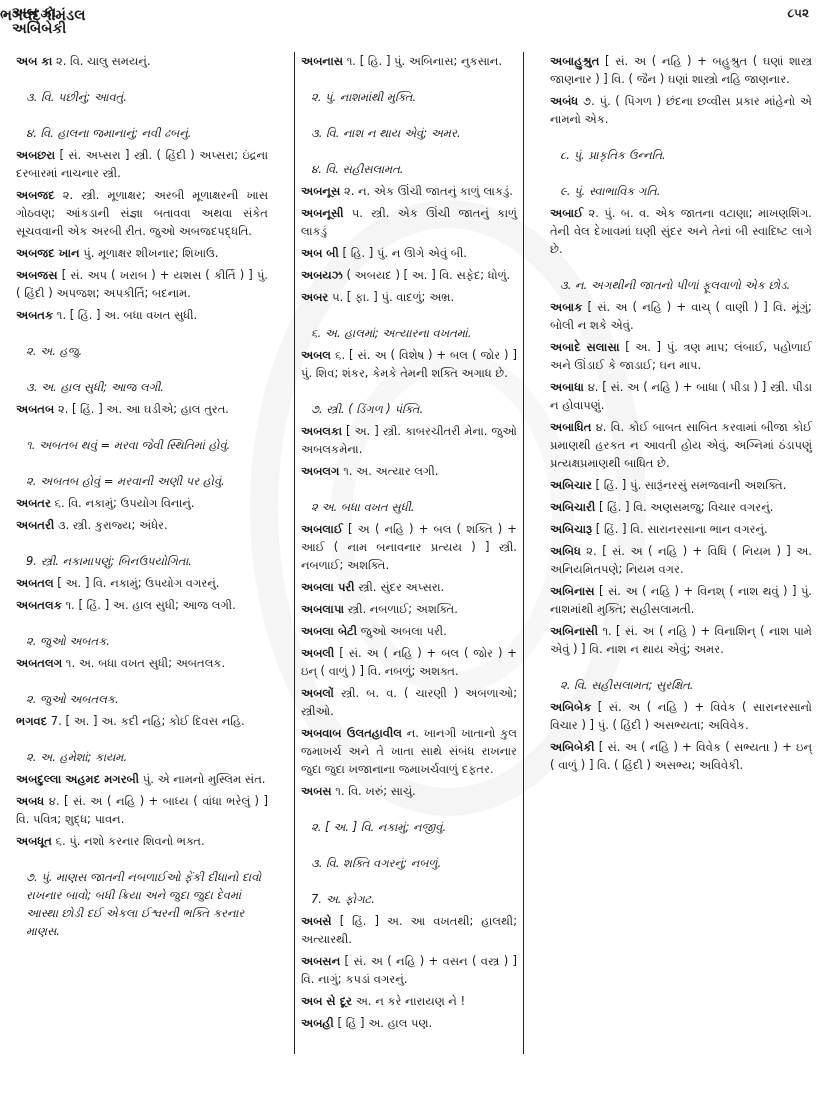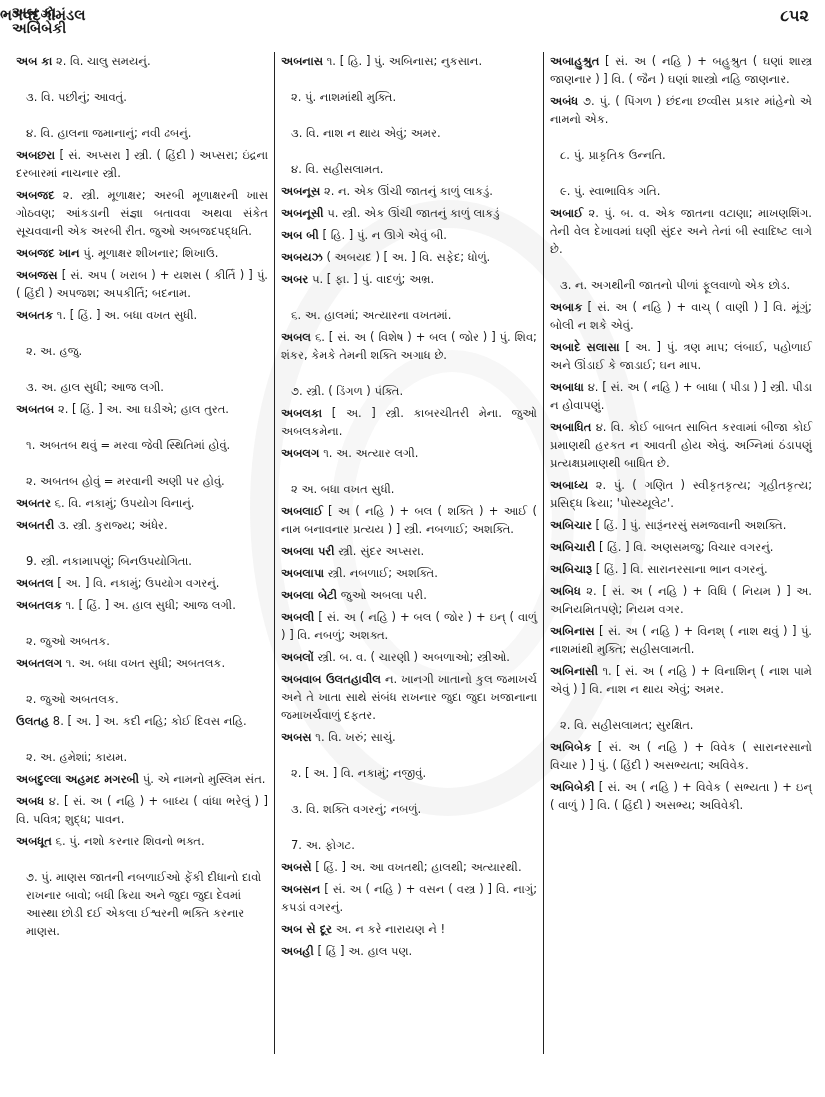--- a/index.html
+++ b/index.html
@@ -11,28 +11,28 @@
       position: absolute; left: 250px; top: 200px; width: 340px; height: 560px;
       border-radius: 50%; border: 28px solid #f1f1f1; opacity: 0.7; pointer-events: none;
     }
     .watermark2 {
       position: absolute; left: 330px; top: 350px; width: 200px; height: 300px;
       border-radius: 50%; border: 22px solid #f3f3f3; opacity: 0.7; pointer-events: none;
     }
     .header { position: absolute; left: 0; top: 0; width: 825px; height: 50px; }
     .guide { position: absolute; left: 12px; top: 4px; font-weight: bold; font-size: 14px; line-height: 16px; }
     .title { position: absolute; left: 0; right: 0; top: 6px; font-weight: bold; font-size: 15px; }
-    .pageno { position: absolute; right: 16px; top: 6px; font-weight: bold; font-size: 16px; }
+    .pageno { position: absolute; right: 16px; top: 6px; font-weight: bold; font-size: 12px; }
     .columns { position: absolute; top: 52px; left: 10px; width: 808px; height: 1030px; display: flex; justify-content: space-between; }
     .col { box-sizing: border-box; padding: 0 6px; font-size: 11.5px; line-height: 18px; }
     .col1 { width: 264px; }
-    .col2 { width: 270px; border-left: 1.5px solid #222; border-right: 1.5px solid #222; height: 1002px; }
+    .col2 { width: 230px; border-left: 1.5px solid #222; border-right: 1.5px solid #222; height: 1002px; }
     .col3 { width: 274px; }
     .entry { margin: 0 0 4px 0; text-align: justify; }
-    .sense { margin: 18px 0 4px 10px; }
+    .sense { margin: 18px 0 4px 10px; font-style: italic; }
     .hw { font-weight: bold; }
   </style>
 </head>
 <body>
 
 <div class="watermark"></div>
 <div class="watermark2"></div>
 
 <div class="header">
   <div class="guide">
@@ -59,21 +59,21 @@
       <div class="sense"><span>૧. અબતબ થવું = મરવા જેવી સ્થિતિમાં હોવું.</span></div>
       <div class="sense"><span>૨. અબતબ હોવું = મરવાની અણી પર હોવું.</span></div>
       <div class="entry"><span class="hw">અબતર</span> <span>૬. વિ. નકામું; ઉપયોગ વિનાનું.</span></div>
       <div class="entry"><span class="hw">અબતરી</span> <span>૩. સ્ત્રી. કુરાજ્ય; અંધેર.</span></div>
       <div class="sense"><span>9. સ્ત્રી. નકામાપણું; બિનઉપયોગિતા.</span></div>
       <div class="entry"><span class="hw">અબતલ</span> <span>[ અ. ] વિ. નકામું; ઉપયોગ વગરનું.</span></div>
       <div class="entry"><span class="hw">અબતલક</span> <span>૧. [ હિં. ] અ. હાલ સુધી; આજ લગી.</span></div>
       <div class="sense"><span>૨. જુઓ અબતક.</span></div>
       <div class="entry"><span class="hw">અબતલગ</span> <span>૧. અ. બધા વખત સુધી; અબતલક.</span></div>
       <div class="sense"><span>૨. જુઓ અબતલક.</span></div>
-      <div class="entry"><span class="hw">ઉલતહ</span> <span>8. [ અ. ] અ. કદી નહિ; કોઈ દિવસ નહિ.</span></div>
+      <div class="entry"><span class="hw">ભગવદ</span> <span>7. [ અ. ] અ. કદી નહિ; કોઈ દિવસ નહિ.</span></div>
       <div class="sense"><span>૨. અ. હમેશાં; કાયમ.</span></div>
       <div class="entry"><span class="hw">અબદુલ્લા અહમદ મગરબી</span> <span>પું. એ નામનો મુસ્લિમ સંત.</span></div>
       <div class="entry"><span class="hw">અબધ</span> <span>૪. [ સં. અ ( નહિ ) + બાધ્ય ( વાંધા ભરેલું ) ] વિ. પવિત્ર; શુદ્ધ; પાવન.</span></div>
       <div class="entry"><span class="hw">અબધૂત</span> <span>૬. પું. નશો કરનાર શિવનો ભક્ત.</span></div>
       <div class="sense"><span>૭. પું. માણસ જાતની નબળાઈઓ ફેંકી દીધાનો દાવો રાખનાર બાવો; બધી ક્રિયા અને જુદા જુદા દેવમાં આસ્થા છોડી દઈ એકલા ઈશ્વરની ભક્તિ કરનાર માણસ.</span></div>
     </div>
   <div class="col col2">
       <div class="entry"><span class="hw">અબનાસ</span> <span>૧. [ હિ. ] પું. અબિનાસ; નુકસાન.</span></div>
       <div class="sense"><span>૨. પું. નાશમાંથી મુક્તિ.</span></div>
       <div class="sense"><span>૩. વિ. નાશ ન થાય એવું; અમર.</span></div>
@@ -109,21 +109,20 @@
       <div class="entry"><span class="hw">અબાહુશ્રુત</span> <span>[ સં. અ ( નહિ ) + બહુશ્રુત ( ઘણાં શાસ્ત્ર જાણનાર ) ] વિ. ( જૈન ) ઘણાં શાસ્ત્રો નહિ જાણનાર.</span></div>
       <div class="entry"><span class="hw">અબંધ</span> <span>૭. પું. ( પિંગળ ) છંદના છવ્વીસ પ્રકાર માંહેનો એ નામનો એક.</span></div>
       <div class="sense"><span>૮. પું. પ્રાકૃતિક ઉન્નતિ.</span></div>
       <div class="sense"><span>૯. પું. સ્વાભાવિક ગતિ.</span></div>
       <div class="entry"><span class="hw">અબાઈ</span> <span>૨. પું. બ. વ. એક જાતના વટાણા; માખણશિંગ. તેની વેલ દેખાવમાં ઘણી સુંદર અને તેનાં બી સ્વાદિષ્ટ લાગે છે.</span></div>
       <div class="sense"><span>૩. ન. અગથીની જાતનો પીળાં ફૂલવાળો એક છોડ.</span></div>
       <div class="entry"><span class="hw">અબાક</span> <span>[ સં. અ ( નહિ ) + વાચ્ ( વાણી ) ] વિ. મૂંગું; બોલી ન શકે એવું.</span></div>
       <div class="entry"><span class="hw">અબાદે સલાસા</span> <span>[ અ. ] પું. ત્રણ માપ; લંબાઈ, પહોળાઈ અને ઊંડાઈ કે જાડાઈ; ઘન માપ.</span></div>
       <div class="entry"><span class="hw">અબાધા</span> <span>૪. [ સં. અ ( નહિ ) + બાધા ( પીડા ) ] સ્ત્રી. પીડા ન હોવાપણું.</span></div>
       <div class="entry"><span class="hw">અબાધિત</span> <span>૪. વિ. કોઈ બાબત સાબિત કરવામાં બીજા કોઈ પ્રમાણથી હરકત ન આવતી હોય એવું. અગ્નિમાં ઠંડાપણું પ્રત્યક્ષપ્રમાણથી બાધિત છે.</span></div>
-      <div class="entry"><span class="hw">અબાધ્ય</span> <span>૨. પું. ( ગણિત ) સ્વીકૃતકૃત્ય; ગૃહીતકૃત્ય; પ્રસિદ્ધ ક્રિયા; 'પોસ્ચ્યૂલેટ'.</span></div>
       <div class="entry"><span class="hw">અબિચાર</span> <span>[ હિં. ] પું. સારૂંનરસું સમજવાની અશક્તિ.</span></div>
       <div class="entry"><span class="hw">અબિચારી</span> <span>[ હિં. ] વિ. અણસમજુ; વિચાર વગરનું.</span></div>
       <div class="entry"><span class="hw">અબિચારૂ</span> <span>[ હિં. ] વિ. સારાનરસાના ભાન વગરનું.</span></div>
       <div class="entry"><span class="hw">અબિધ</span> <span>૨. [ સં. અ ( નહિ ) + વિધિ ( નિયમ ) ] અ. અનિયમિતપણે; નિયમ વગર.</span></div>
       <div class="entry"><span class="hw">અબિનાસ</span> <span>[ સં. અ ( નહિ ) + વિનશ્ ( નાશ થવું ) ] પું. નાશમાંથી મુક્તિ; સહીસલામતી.</span></div>
       <div class="entry"><span class="hw">અબિનાસી</span> <span>૧. [ સં. અ ( નહિ ) + વિનાશિન્ ( નાશ પામે એવું ) ] વિ. નાશ ન થાય એવું; અમર.</span></div>
       <div class="sense"><span>૨. વિ. સહીસલામત; સુરક્ષિત.</span></div>
       <div class="entry"><span class="hw">અબિબેક</span> <span>[ સં. અ ( નહિ ) + વિવેક ( સારાનરસાનો વિચાર ) ] પું. ( હિંદી ) અસભ્યતા; અવિવેક.</span></div>
       <div class="entry"><span class="hw">અબિબેકી</span> <span>[ સં. અ ( નહિ ) + વિવેક ( સભ્યતા ) + ઇન્ ( વાળું ) ] વિ. ( હિંદી ) અસભ્ય; અવિવેકી.</span></div>
     </div>

